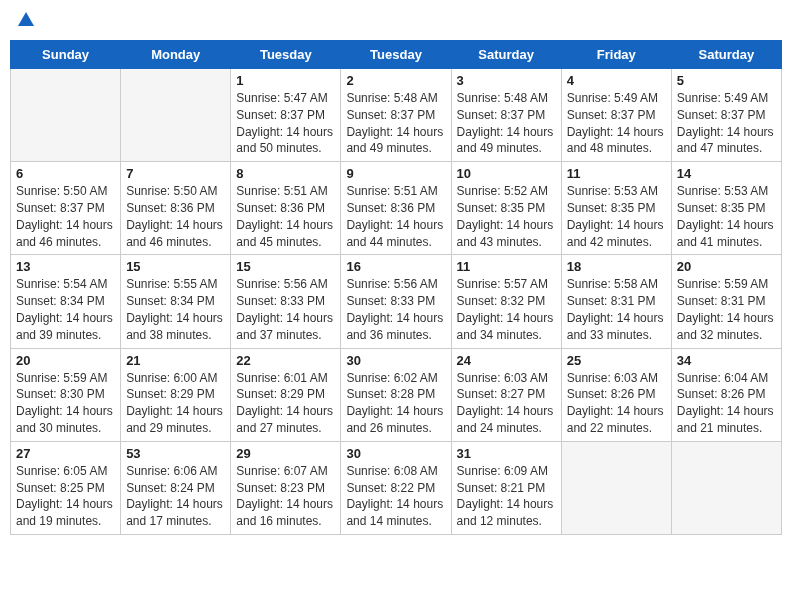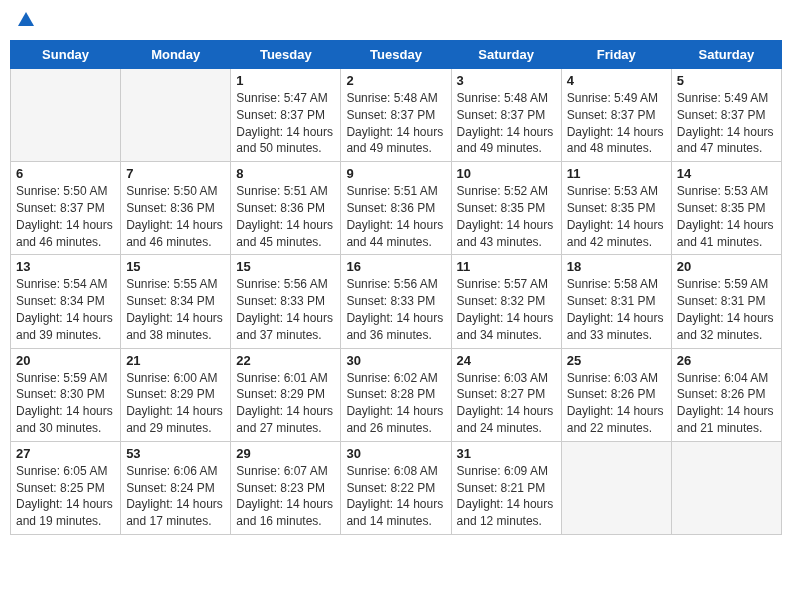--- a/index.html
+++ b/index.html
@@ -223,21 +223,21 @@
         </td>
         <td>
           <span class="day-number">24</span>
           <div class="day-info">Sunrise: 6:03 AM<br>Sunset: 8:27 PM<br>Daylight: 14 hours and 24 minutes.</div>
         </td>
         <td>
           <span class="day-number">25</span>
           <div class="day-info">Sunrise: 6:03 AM<br>Sunset: 8:26 PM<br>Daylight: 14 hours and 22 minutes.</div>
         </td>
         <td>
-          <span class="day-number">26</span>
+          <span class="day-number">34</span>
           <div class="day-info">Sunrise: 6:04 AM<br>Sunset: 8:26 PM<br>Daylight: 14 hours and 21 minutes.</div>
         </td>
       </tr>
       <tr>
         <td>
           <span class="day-number">27</span>
           <div class="day-info">Sunrise: 6:05 AM<br>Sunset: 8:25 PM<br>Daylight: 14 hours and 19 minutes.</div>
         </td>
         <td>
           <span class="day-number">53</span>

